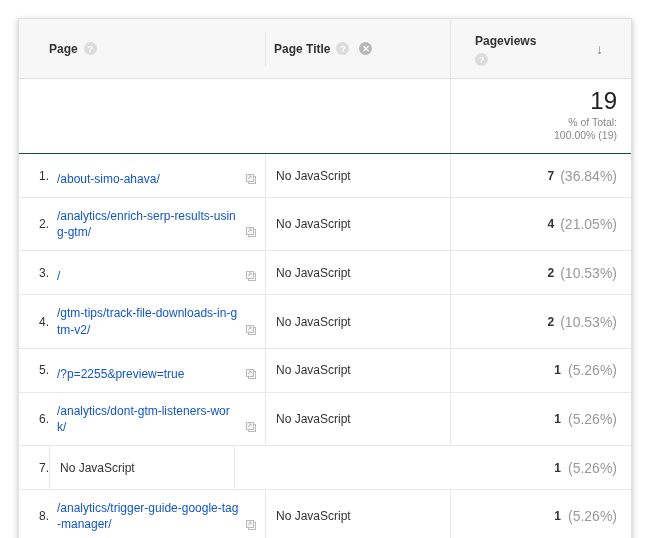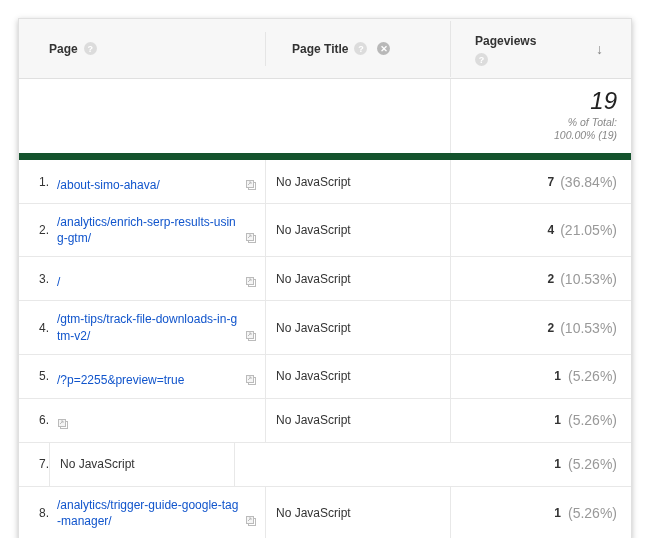--- a/index.html
+++ b/index.html
@@ -24,21 +24,21 @@
   }
   .col-page-h {
     flex: 0 0 246px;
     padding: 10px 10px 10px 30px;
     display: flex;
     align-items: center;
     gap: 6px;
   }
   .col-title-h {
     flex: 0 0 185px;
-    padding: 10px 26px;
+    padding: 10px 8px;
     border-left: 1px solid #e5e5e5;
     display: flex;
     align-items: center;
     gap: 6px;
   }
   .col-views-h {
     flex: 1;
     padding: 10px 24px;
     border-left: 1px solid #e5e5e5;
     display: flex;
@@ -79,23 +79,22 @@
     margin-left: 4px;
   }
   .sort-arrow {
     color: #888;
     font-size: 14px;
     margin-left: auto;
     padding-right: 4px;
   }
   .summary-row {
     display: flex;
-    border-bottom: 7px solid #14532d;
+    border-bottom: 1px solid #14532d;
     min-height: 66px;
-    font-style: italic;
   }
   .summary-spacer {
     flex: 0 0 431px;
     border-right: none;
   }
   .summary-cell {
     flex: 1;
     padding: 8px 14px 10px 10px;
     border-left: 1px solid #e8e8e8;
     text-align: right;
@@ -304,20 +303,21 @@
         </div>
         <div class="col-title">No JavaScript</div>
         <div class="col-views">
           <span class="count">1</span>
           <span class="pct">(5.26%)</span>
         </div>
       </div>
       <div class="data-row">
         <div class="col-num">6.</div>
         <div class="col-page">
+          <span class="page-link">/analytics/dont-gtm-listeners-work/</span>
           <span class="open-icon">
             <svg width="12" height="12" viewBox="0 0 12 12">
               <rect x="2.5" y="2.5" width="7" height="7" fill="none" stroke="#bbb" stroke-width="1"></rect>
               <rect x="0.5" y="0.5" width="7" height="7" fill="#f5f5f5" stroke="#bbb" stroke-width="1"></rect>
               <path d="M2 5 L5 2 M5 2 L5 4 M5 2 L3 2" stroke="#bbb" stroke-width="1" fill="none"></path>
             </svg>
           </span>
         </div>
         <div class="col-title">No JavaScript</div>
         <div class="col-views">

